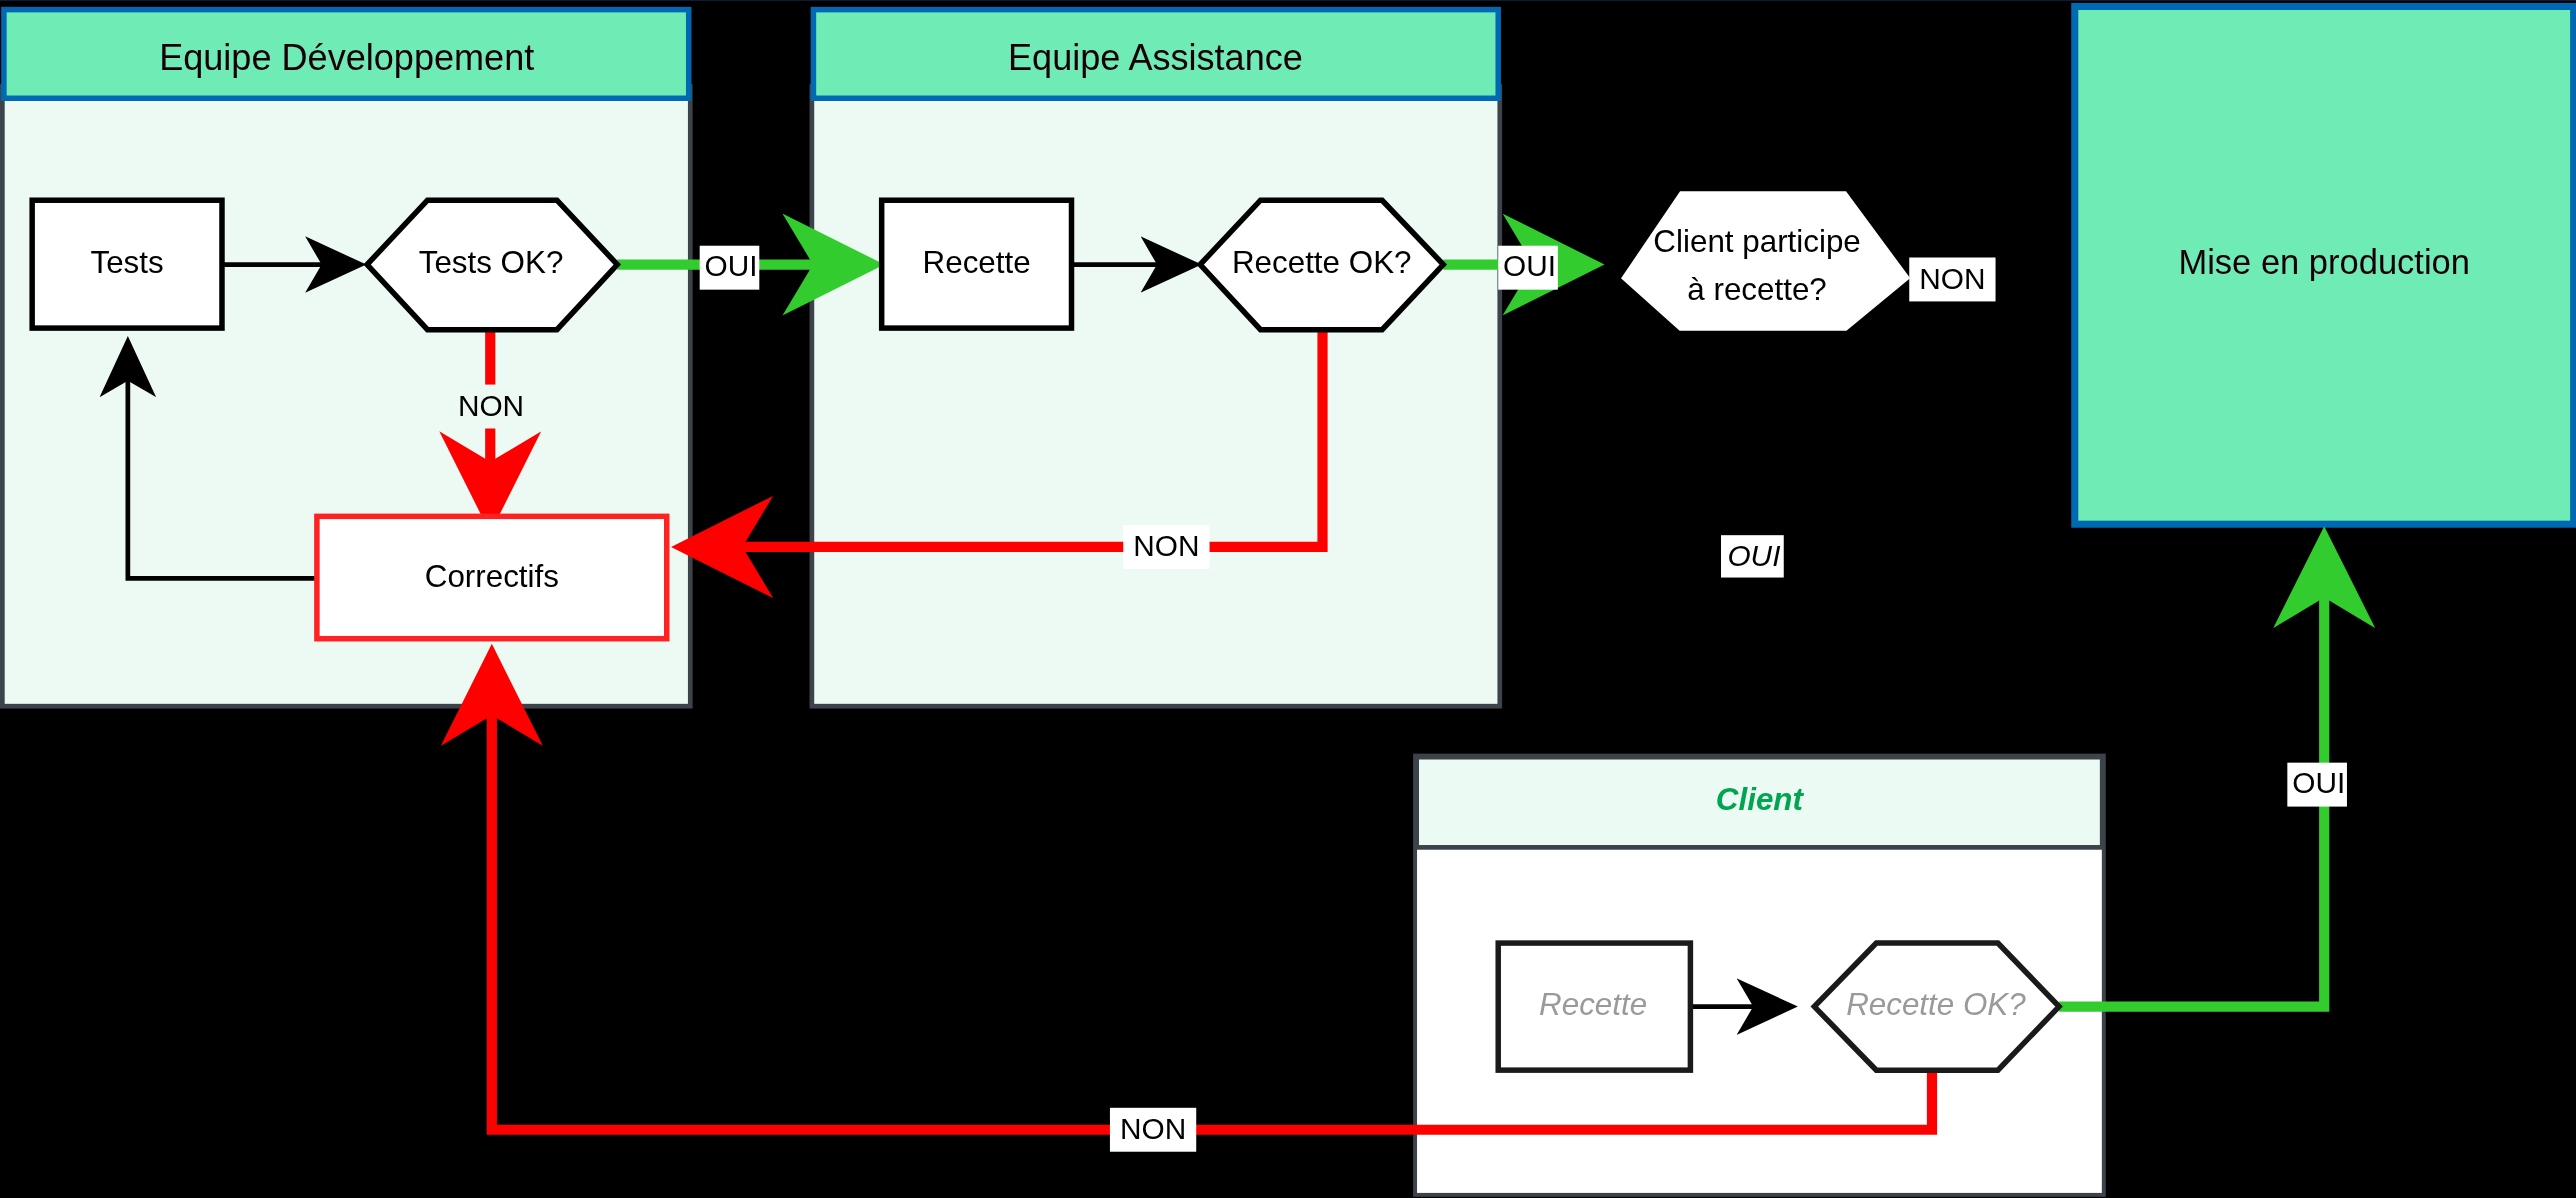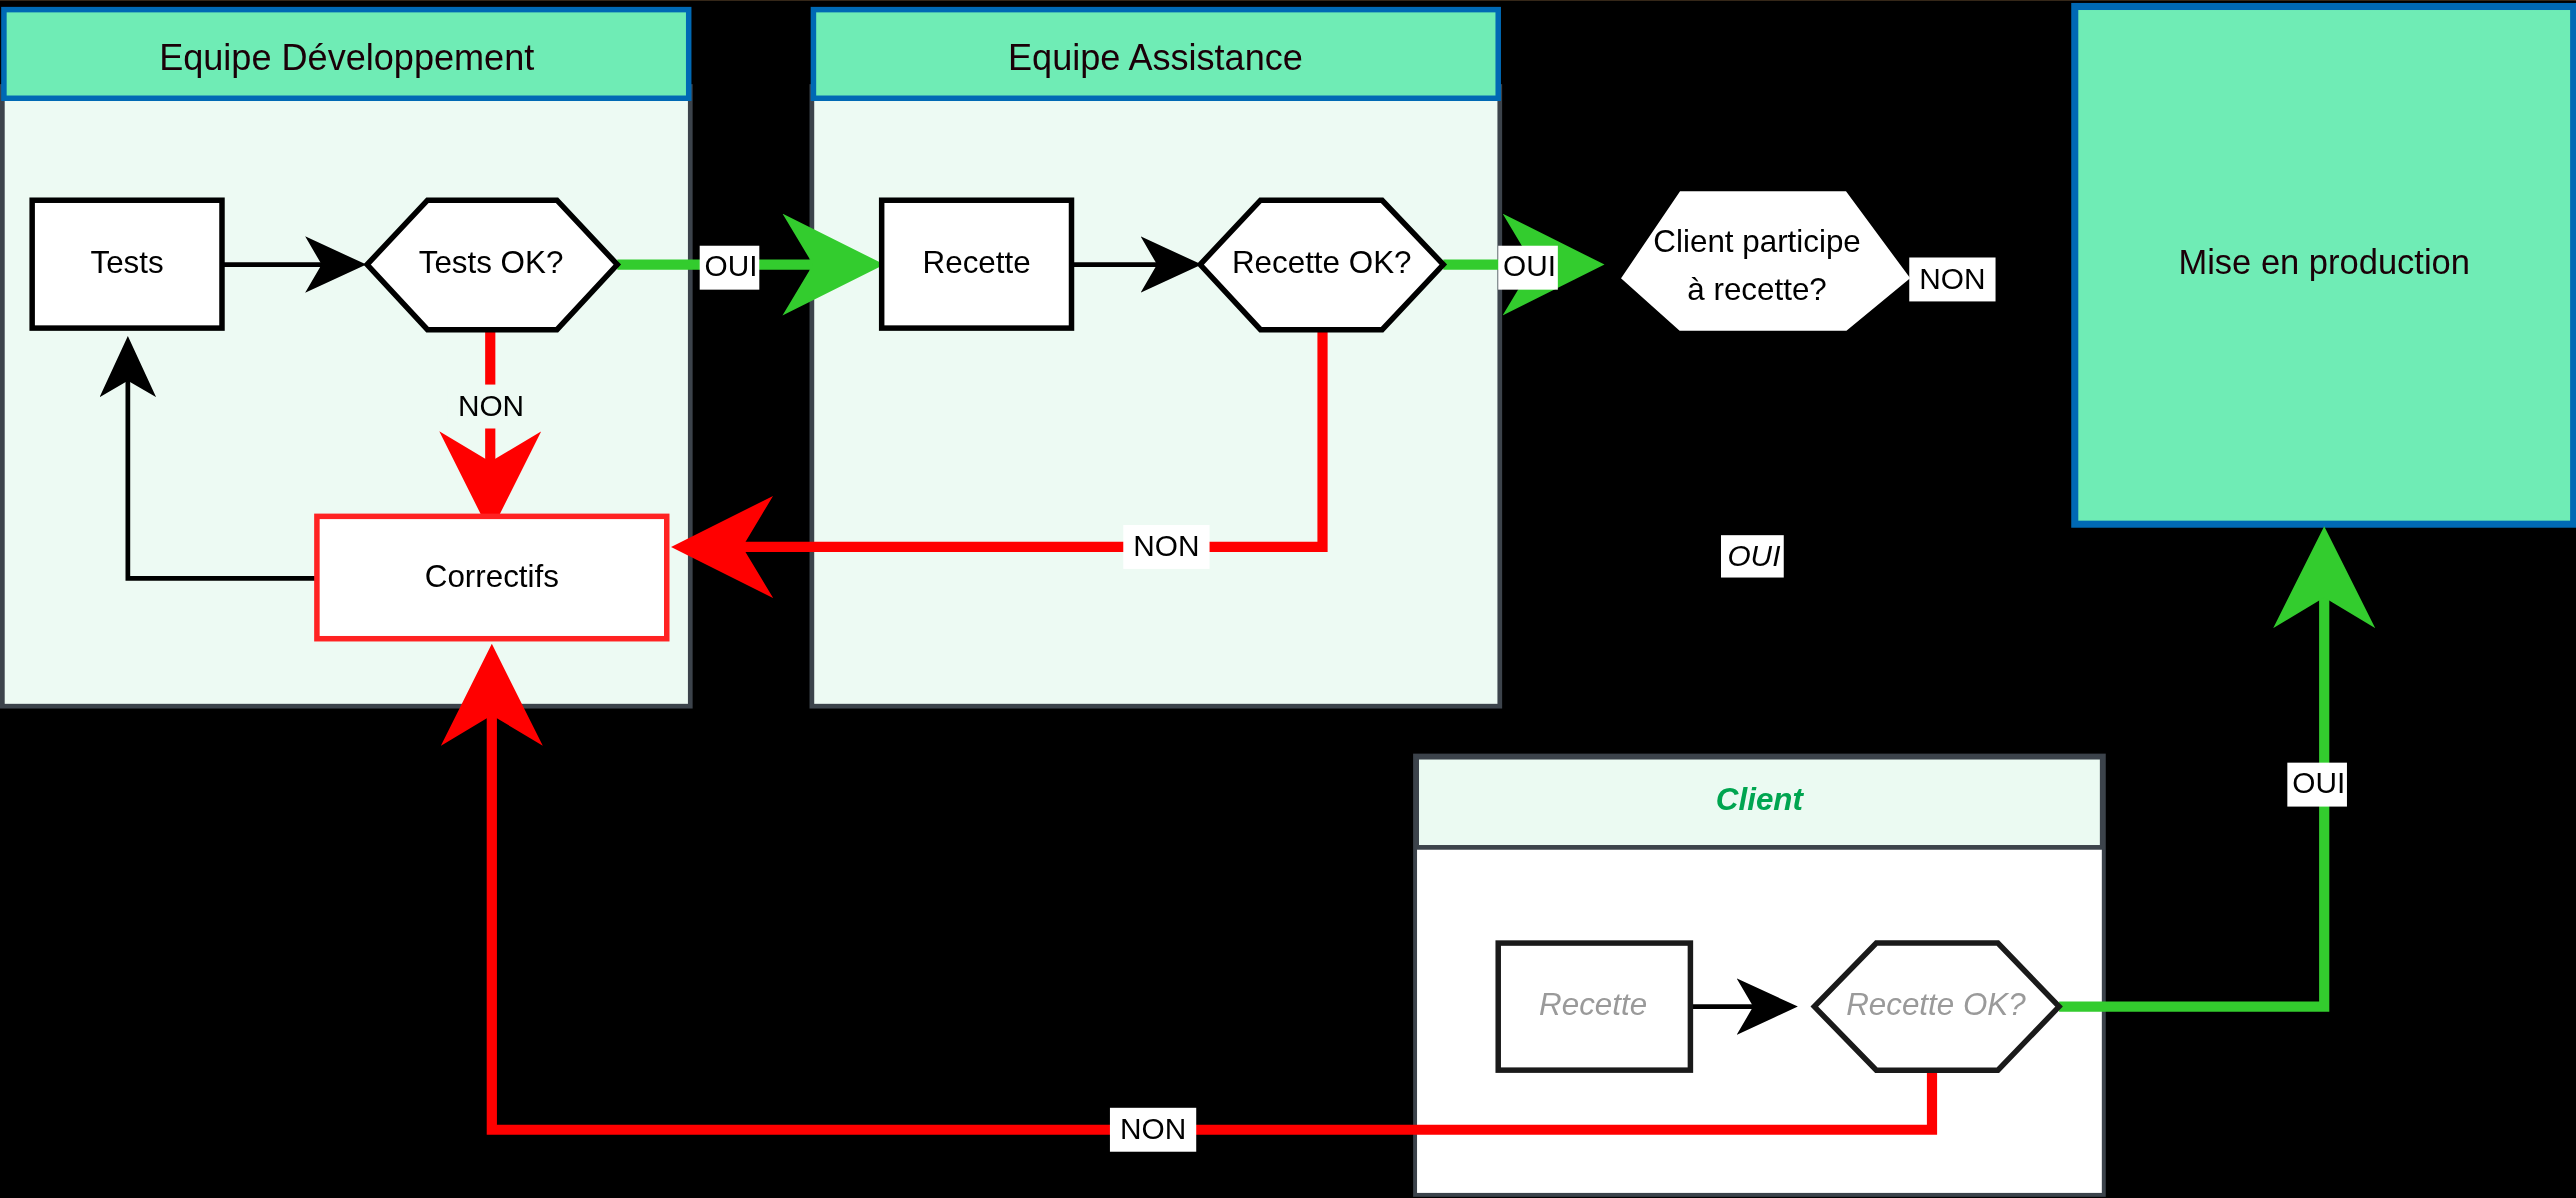--- a/index.html
+++ b/index.html
@@ -8,21 +8,21 @@
     background: #000000;
     width: 2576px;
     height: 1199px;
     overflow: hidden;
     font-family: "Liberation Sans", sans-serif;
   }
   #canvas {
     position: relative;
     width: 2576px;
     height: 1172px;
-    background: #fdba74;
+    background: #3b82f6;
   }
   svg { display: block; }
   text { font-family: "Liberation Sans", sans-serif; }
   .pool-title {
     font-size: 46px;
     fill: #1a0008;
     text-anchor: middle;
     dominant-baseline: middle;
   }
   .client-title {

